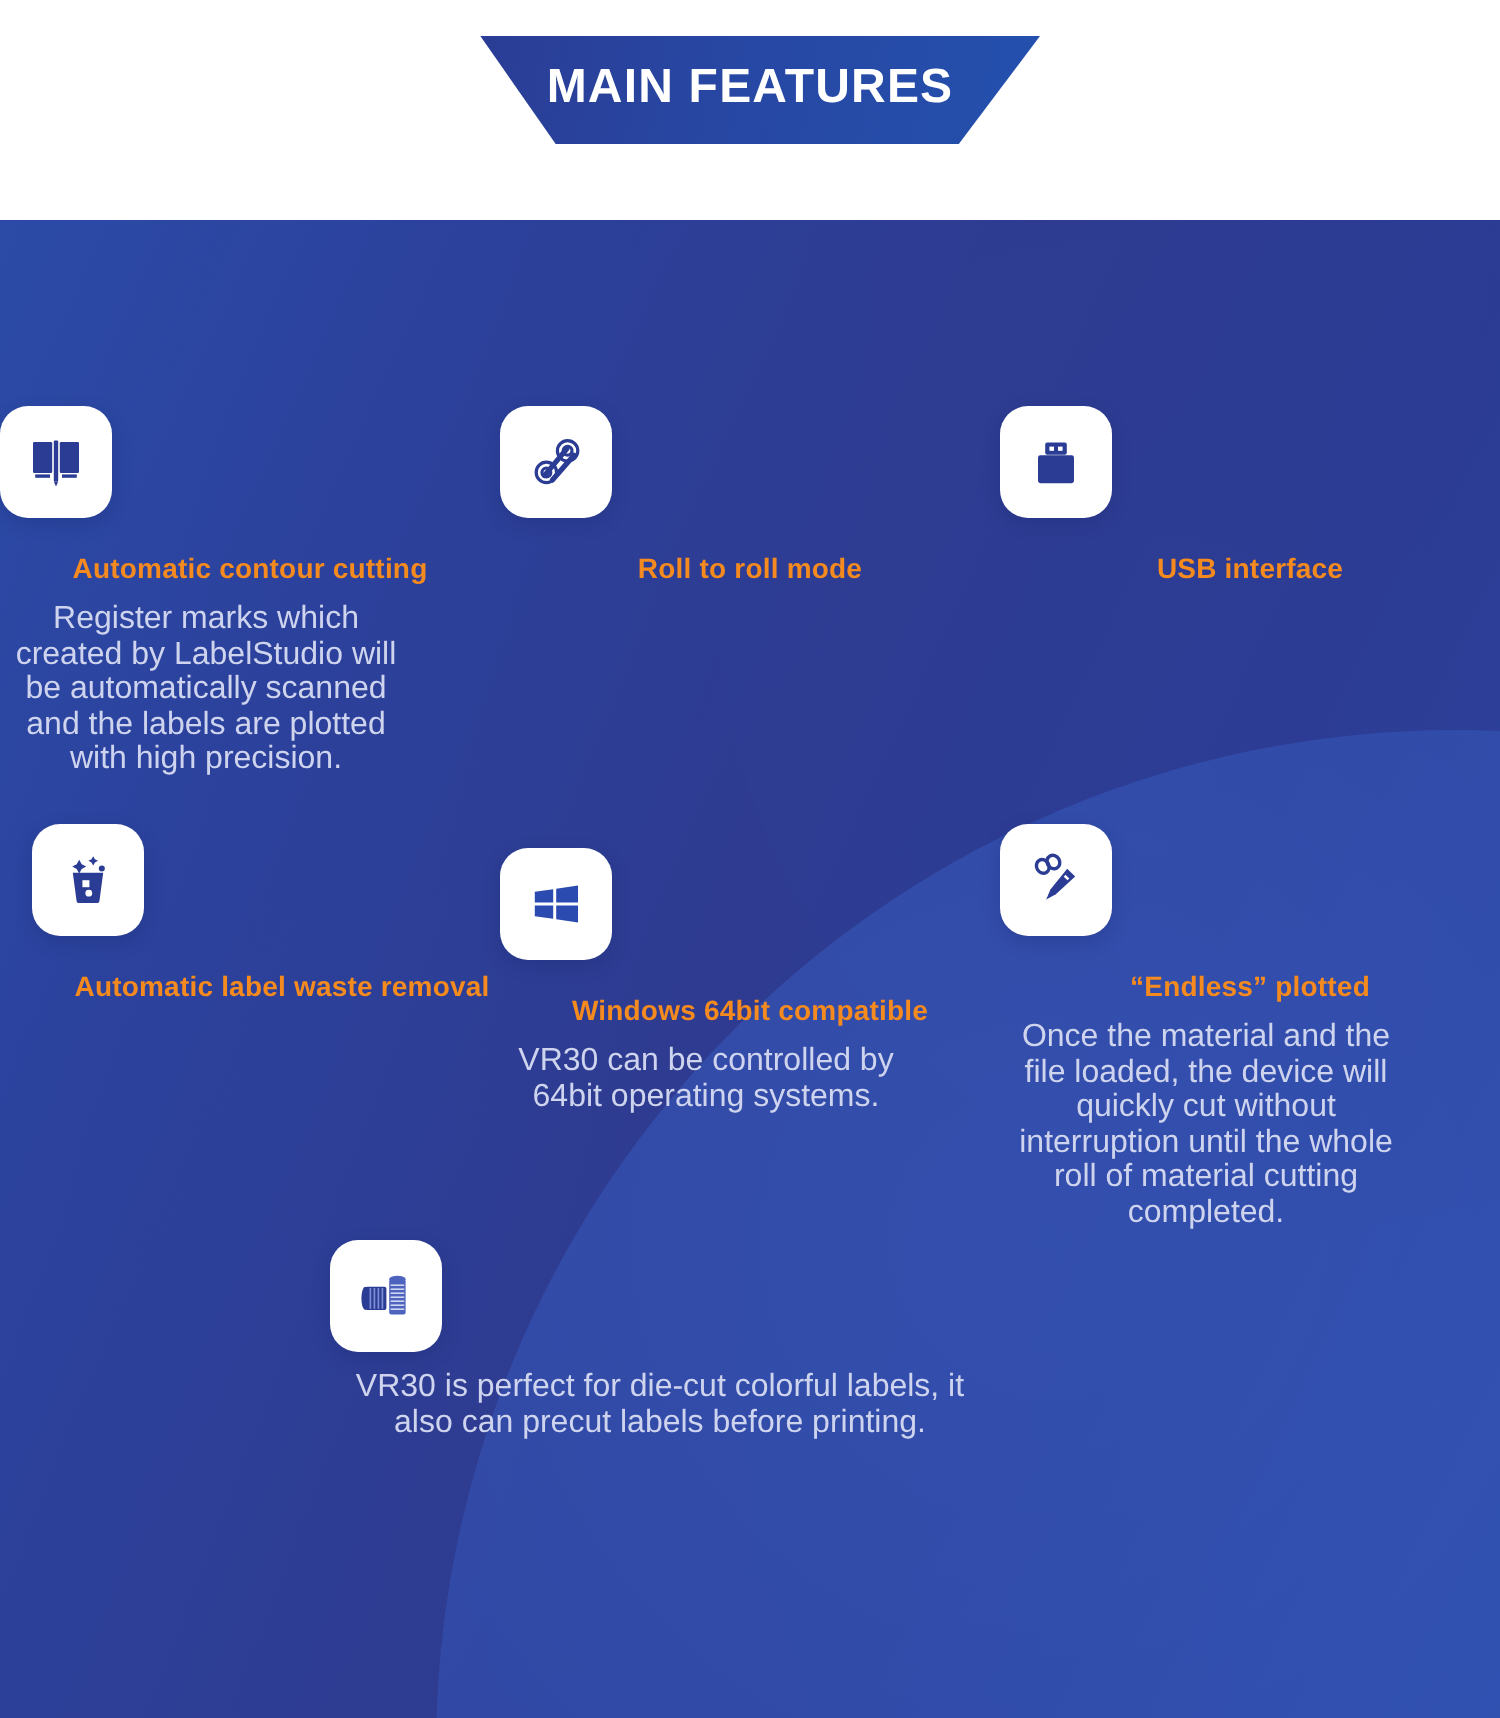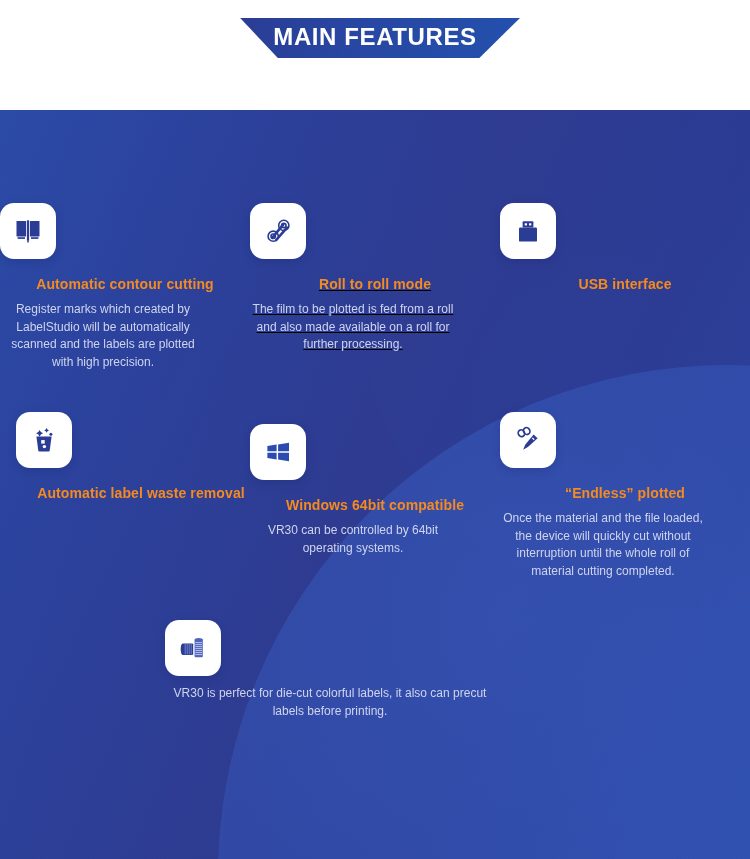--- a/index.html
+++ b/index.html
@@ -11,21 +11,21 @@
     position:relative;
   }
 
   
   .header {
     position:absolute; left:0; top:0; width:750px; height:110px;
     background:#ffffff; z-index:5;
   }
   .banner-wrap {
     position:absolute; left:50%; top:18px; transform:translateX(-50%);
-    width:290px; height:40px;
+    width:290px; height:54px;
   }
   .banner-shape {
     position:absolute; inset:0;
     background:linear-gradient(100deg,#2b3c94 0%,#2747a3 45%,#2450ad 100%);
     clip-path:polygon(3.5% 0%, 100% 0%, 86% 100%, 16.5% 100%);
     box-shadow:0 2px 5px rgba(40,50,130,.25);
   }
   .banner-text {
     position:absolute; inset:0;
     display:flex; align-items:center; justify-content:center;
@@ -90,30 +90,30 @@
     color:#f58a1f;
     font-size:14px;
     font-weight:bold;
     text-align:center;
     letter-spacing:.1px;
     white-space:nowrap;
   }
   .f-desc {
     margin-top:9px;
     color:#cfd4ee;
-    font-size:12px;
+    font-size:16px;
     line-height:17.5px;
     text-align:center;
     max-width:206px;
   }
   .cell.wide .f-desc { max-width:330px; }
 
   
   #c1 { left:0px;   top:93px; }
-  #c2 { left:250px; top:93px;text-decoration:underline; }
+  #c2 { left:250px; top:93px; }
   #c3 { left:500px; top:93px; }
   #c4 { left:16px;   top:302px; }
   #c5 { left:250px; top:314px; }
   #c6 { left:500px; top:302px; }
   #c7 { left:165px; top:510px; }
 </style>
 </head>
 <body>
 
 <div class="header">
@@ -153,21 +153,20 @@
             <path d="M9.2 21.8 L20.4 8.4" stroke-width="2.6" stroke-linecap="round"></path>
             <path d="M13.2 24 L24 11.6" stroke-width="2.6" stroke-linecap="round"></path>
             <circle cx="10.2" cy="20.2" r="5.1"></circle>
             <circle cx="10.2" cy="20.2" r="2.2"></circle>
             <circle cx="20.8" cy="9.4" r="5.1"></circle>
             <circle cx="20.8" cy="9.4" r="2.2"></circle>
           </svg>
         </span>
       </div>
       <div class="f-title">Roll to roll mode</div>
-      <div class="f-desc">The film to be plotted is fed from a roll and also made available on a roll for further processing.</div>
     </div>
 
     <div class="cell" id="c3">
       <div class="tile">
         <span>
           <svg width="30" height="30" viewBox="0 0 30 30" fill="#2b3c94">
             <rect x="9.6" y="5.2" width="10.8" height="6.2" rx="1"></rect>
             <rect x="11.7" y="7.3" width="2.3" height="2.1" fill="#ffffff"></rect>
             <rect x="16" y="7.3" width="2.3" height="2.1" fill="#ffffff"></rect>
             <path d="M7.2 11.6 h15.6 a1.2 1.2 0 0 1 1.2 1.2 v11.6 a1.2 1.2 0 0 1 -1.2 1.2 h-15.6 a1.2 1.2 0 0 1 -1.2 -1.2 v-11.6 a1.2 1.2 0 0 1 1.2 -1.2 z"></path>

